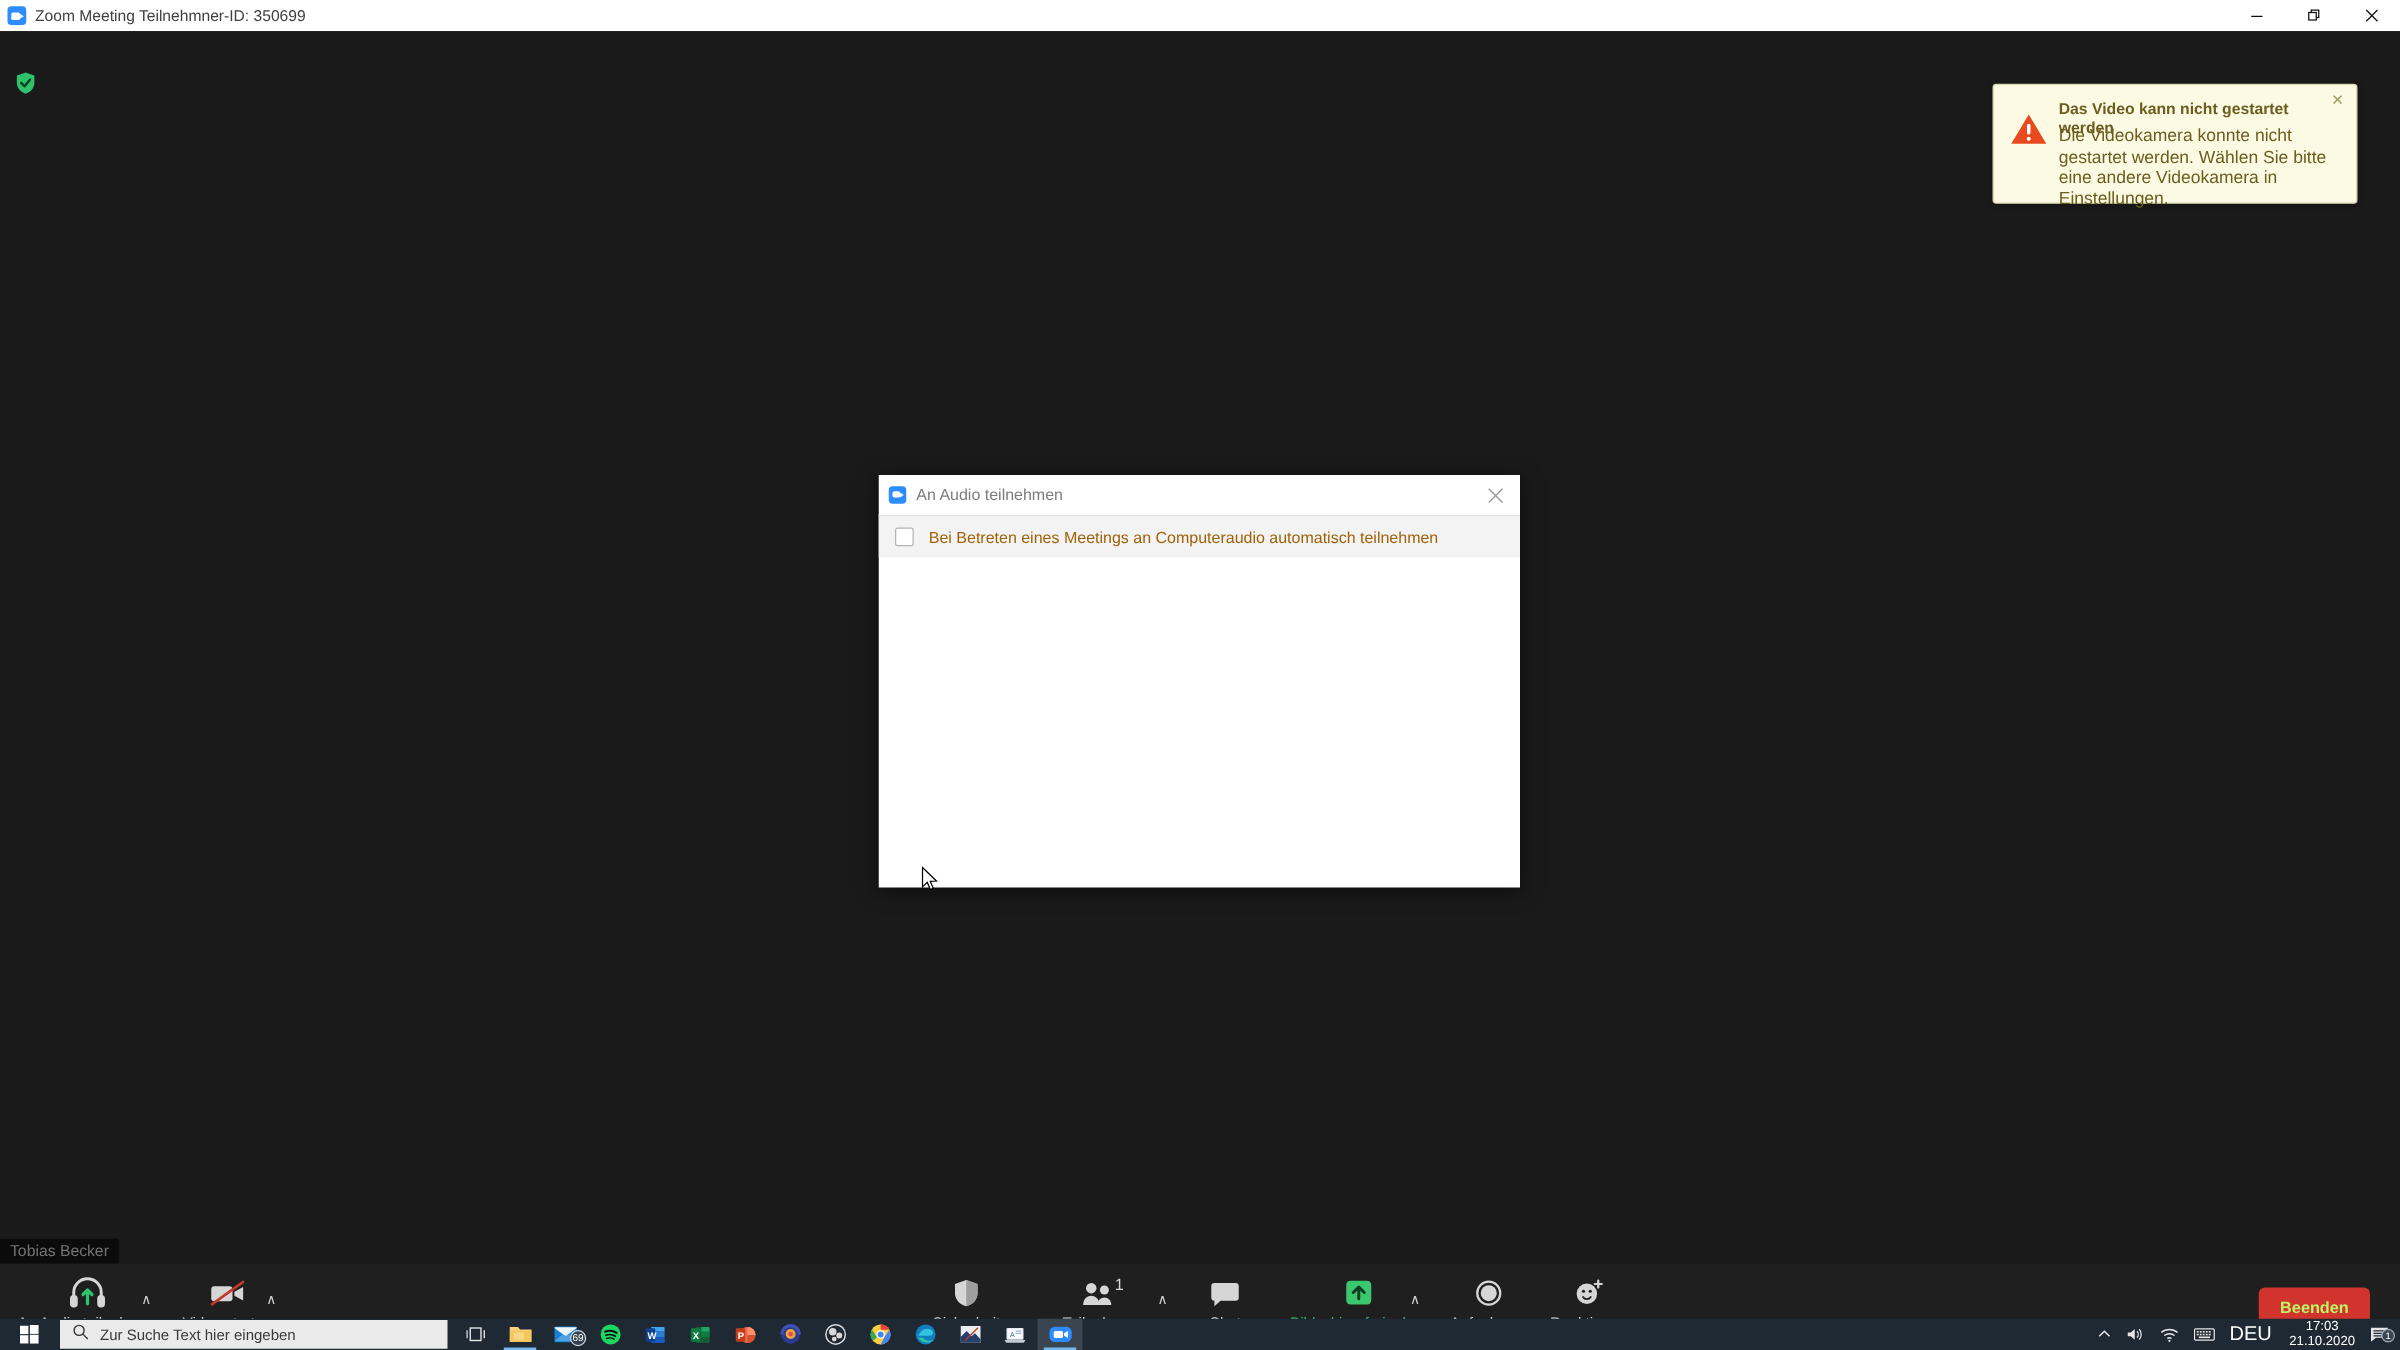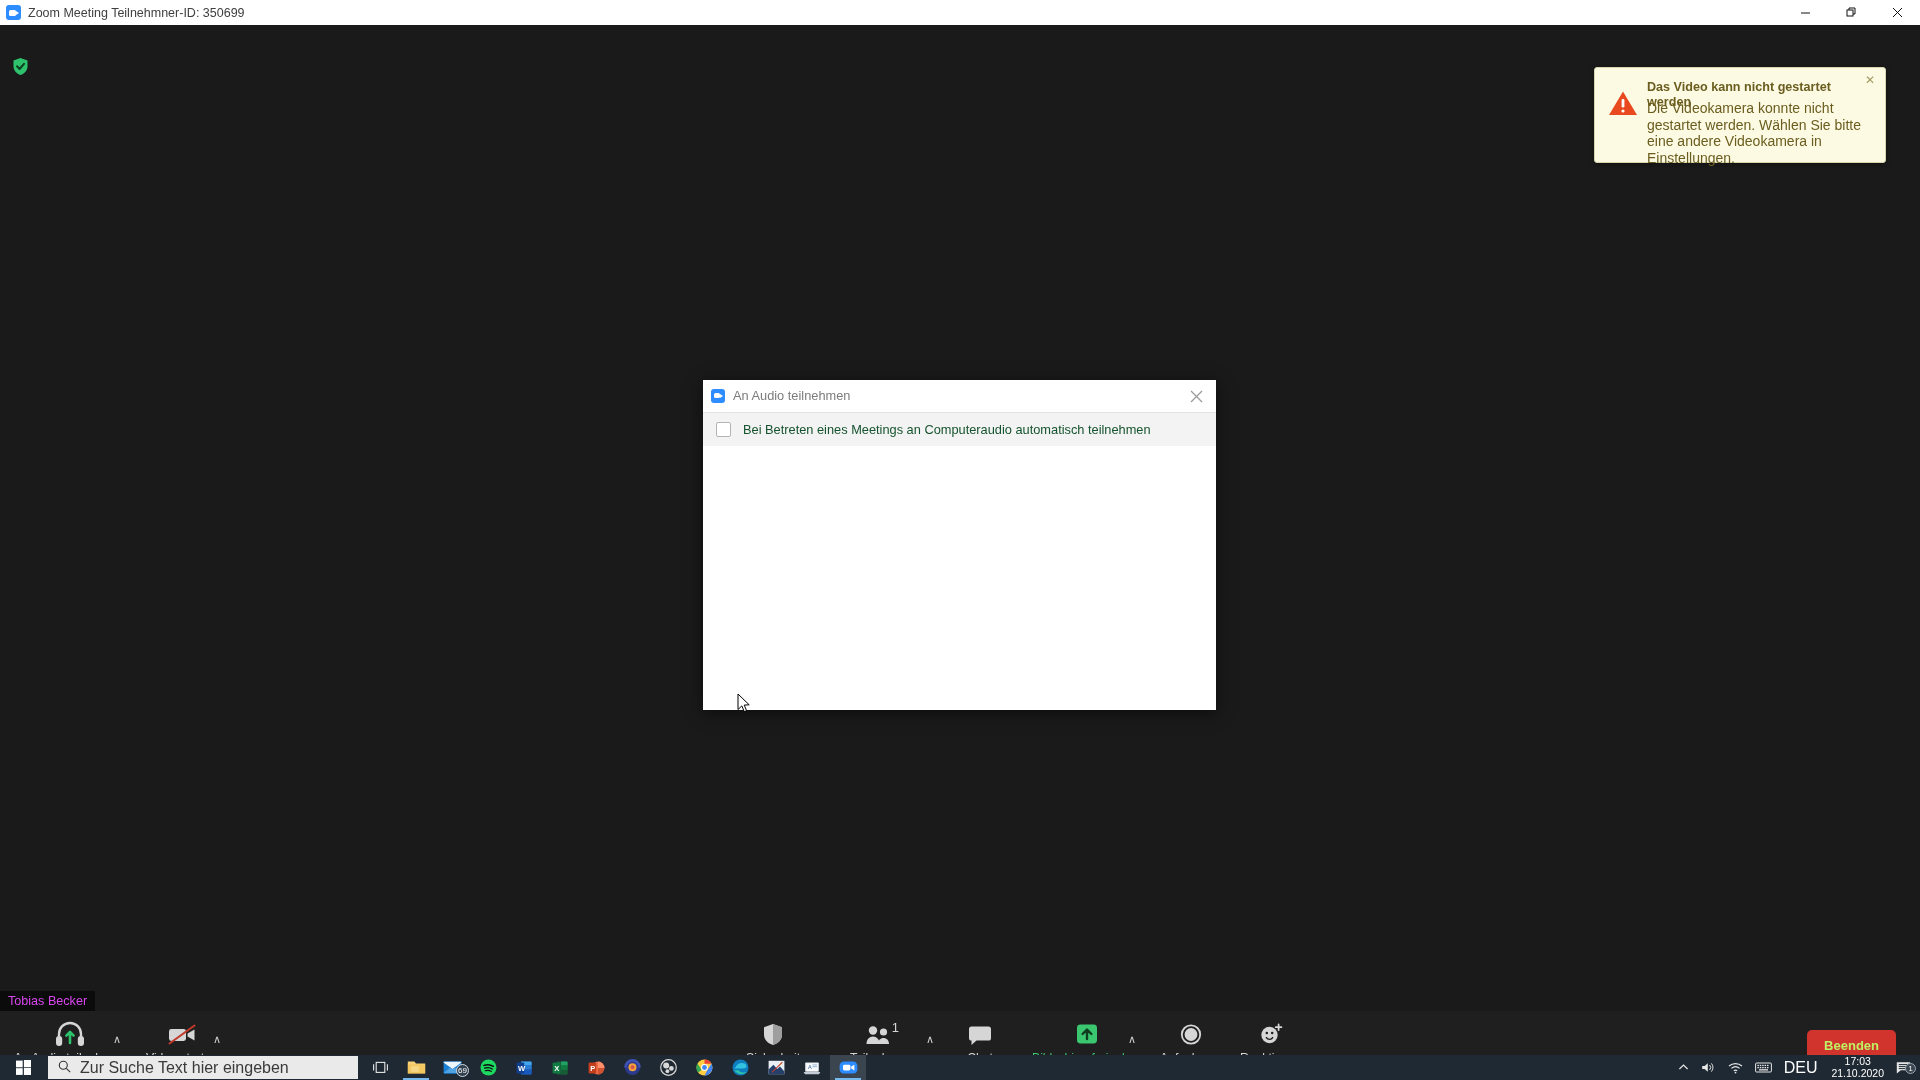--- a/index.html
+++ b/index.html
@@ -107,29 +107,29 @@
     font-size:12.8px; color:#2d6fb8; cursor:pointer; white-space:nowrap;
   }
   #dlgfoot{
     height:34px; flex:none; background:#f3f3f3; border-top:1px solid #e2e2e2;
     display:flex; align-items:center; padding-left:13px;
   }
   #dlgfoot .cbox{
     width:15px; height:15px; border:1px solid #b4b4b4; background:#fff;
     border-radius:2px; flex:none; margin-right:12px; cursor:pointer;
   }
-  #dlgfoot .clabel{ font-size:12.8px; color:#14532d; }
+  #dlgfoot .clabel{ font-size:12.8px; color:#a16207; }
 
   
   #cursor{ position:absolute; left:737px; top:668px; width:14px; height:21px; }
 
   
   #selfname{
     position:absolute; left:0; top:966px; height:20px;
-    background:rgba(0,0,0,.55); color:#d946ef; font-size:12.6px;
+    background:rgba(0,0,0,.55); color:#737373; font-size:12.6px;
     display:flex; align-items:center; padding:0 8px;
   }
   #toolbar{
     position:absolute; left:0; top:986px; width:1920px; height:69px;
     background:#1f1f1f;
   }
   .tb-item{
     position:absolute; top:5px; width:auto; display:flex;
     flex-direction:column; align-items:center; cursor:pointer;
   }
@@ -154,21 +154,21 @@
   #taskbar{
     position:absolute; left:0; top:1055px; width:1920px; height:25px;
     background:#1f2933; display:flex; align-items:center;
   }
   #startbtn{ width:46px; height:25px; display:flex; align-items:center; justify-content:center; cursor:pointer; }
   #searchbox{
     width:310px; height:23px; background:#eaeaea; display:flex; align-items:center;
     margin-left:2px; cursor:text;
   }
   #searchbox .sicon{ margin:0 9px 0 10px; flex:none; }
-  #searchbox .sph{ font-size:16px; color:#3a3a3a; }
+  #searchbox .sph{ font-size:12px; color:#3a3a3a; }
   #taskview{ width:36px; height:25px; display:flex; align-items:center; justify-content:center; cursor:pointer; margin-left:4px; }
   .tbicon{
     width:36px; height:25px; position:relative; display:flex;
     align-items:center; justify-content:center; cursor:pointer; flex:none;
   }
   .tbicon.active{ background:#3a4550; }
   .tbicon .under{
     position:absolute; bottom:0; left:5px; width:26px; height:2px; background:#76b9ed;
   }
   #tray{ position:absolute; right:0; top:0; height:25px; display:flex; align-items:center; }

